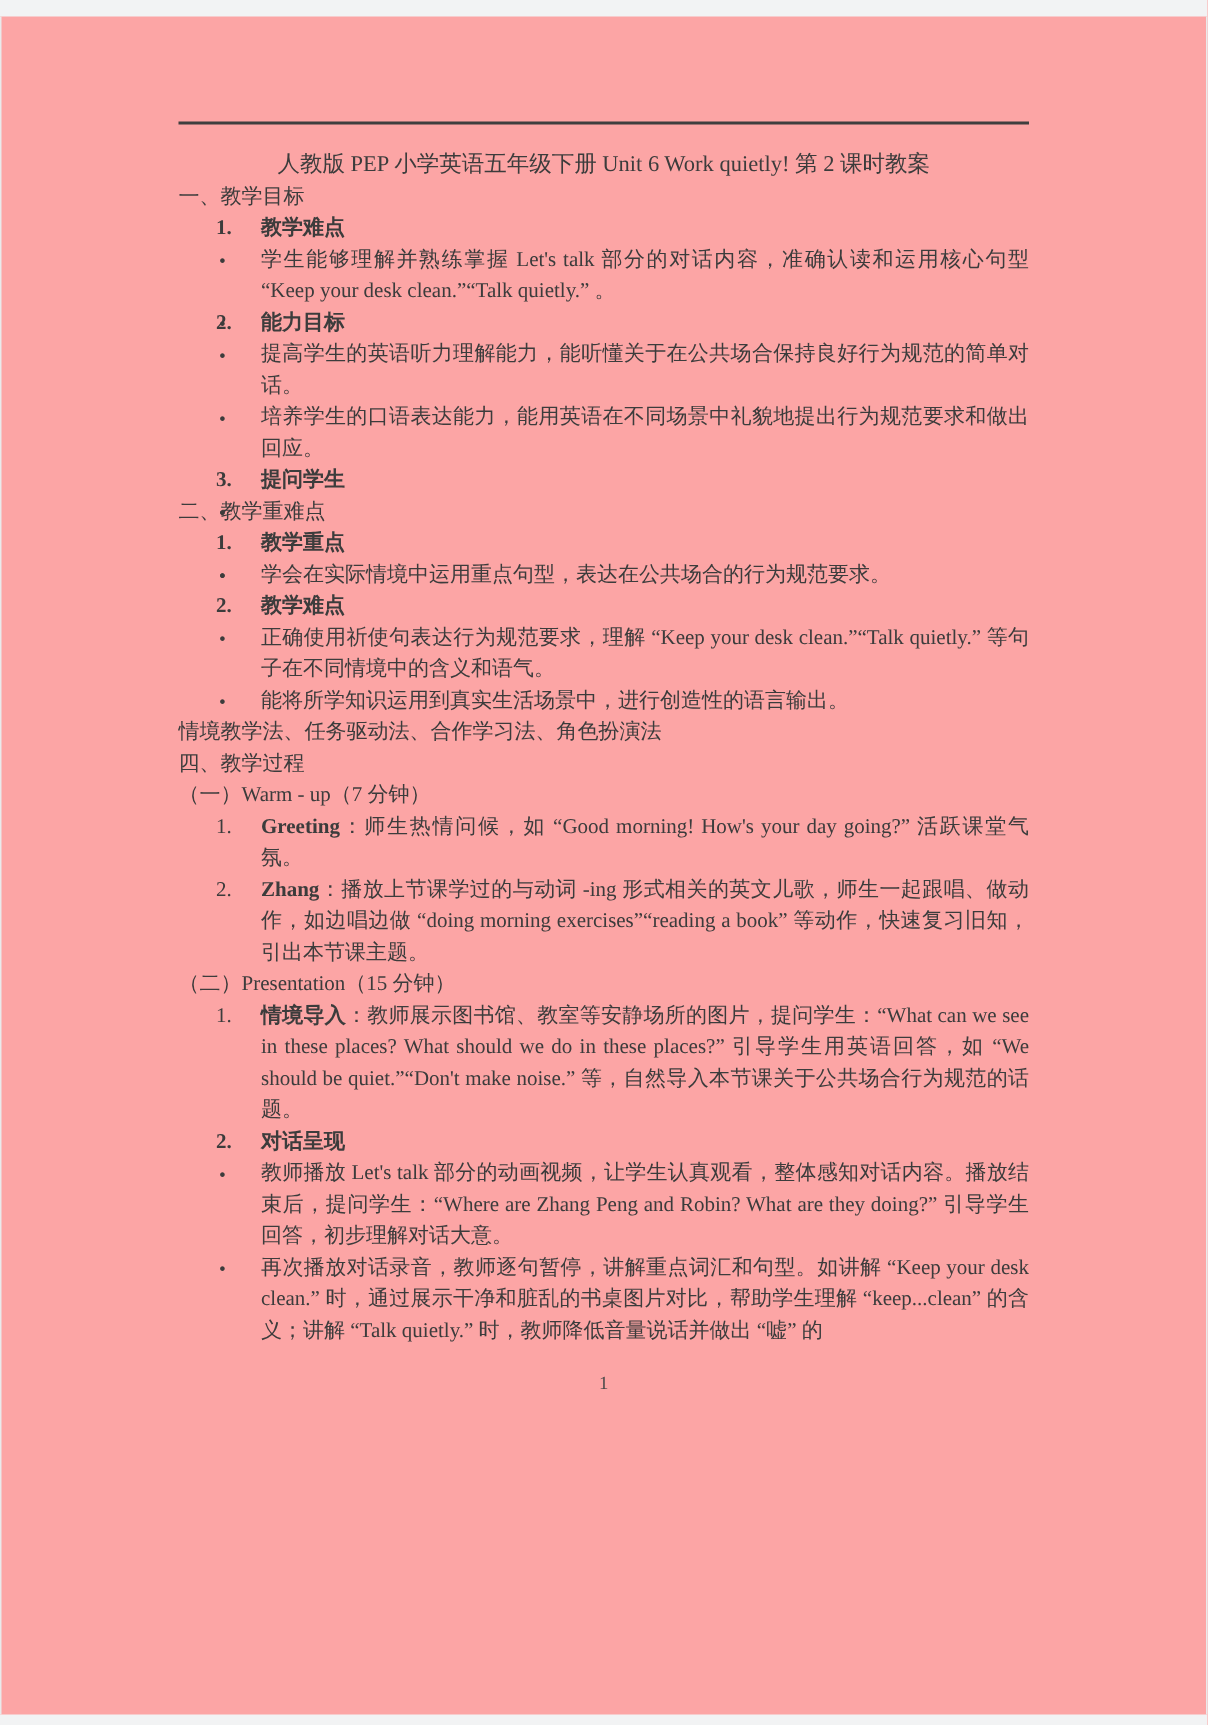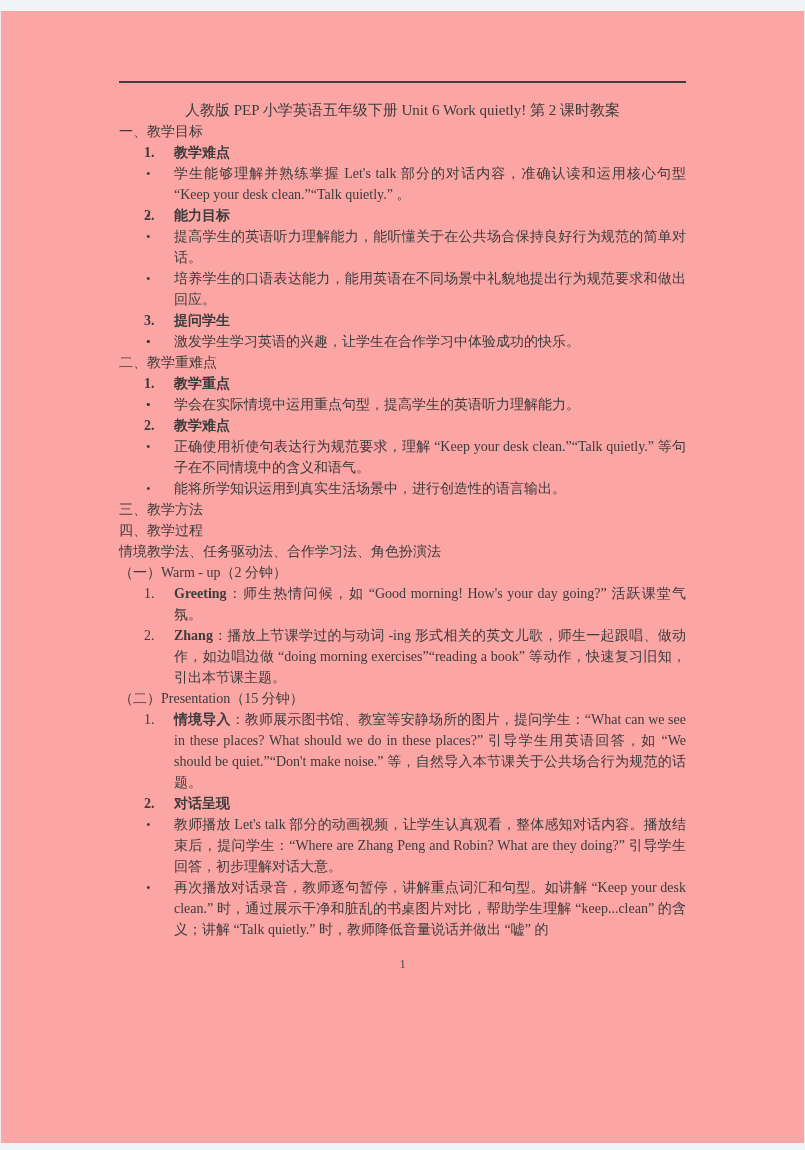--- a/index.html
+++ b/index.html
@@ -61,32 +61,31 @@
     <div class="doc-body">
         <div class="blk h"><span>一、教学目标</span></div>
         <div class="blk num"><span class="marker bold">1.</span><span class="bold">教学难点</span></div>
         <div class="blk bullet"><span class="marker">•</span><span>学生能够理解并熟练掌握 Let's talk 部分的对话内容，准确认读和运用核心句型 “Keep your desk clean.”“Talk quietly.” 。</span></div>
         <div class="blk bullet"><span class="marker">•</span></div>
         <div class="blk num"><span class="marker bold">2.</span><span class="bold">能力目标</span></div>
         <div class="blk bullet"><span class="marker">•</span><span>提高学生的英语听力理解能力，能听懂关于在公共场合保持良好行为规范的简单对话。</span></div>
         <div class="blk bullet"><span class="marker">•</span><span>培养学生的口语表达能力，能用英语在不同场景中礼貌地提出行为规范要求和做出回应。</span></div>
         <div class="blk num"><span class="marker bold">3.</span><span class="bold">提问学生</span></div>
         <div class="blk bullet"><span class="marker">•</span></div>
-        <div class="blk bullet"><span class="marker">•</span><span>激发学生学习英语的兴趣，让学生在合作学习中体验成功的快乐。</span></div>
+        <div class="blk bullet"><span class="marker">•</span></div>
         <div class="blk h"><span>二、教学重难点</span></div>
         <div class="blk num"><span class="marker bold">1.</span><span class="bold">教学重点</span></div>
         <div class="blk bullet"><span class="marker">•</span></div>
-        <div class="blk bullet"><span class="marker">•</span><span>学会在实际情境中运用重点句型，提高学生的英语听力理解能力。</span></div>
+        <div class="blk bullet"><span class="marker">•</span><span>学会在实际情境中运用重点句型，表达在公共场合的行为规范要求。</span></div>
         <div class="blk num"><span class="marker bold">2.</span><span class="bold">教学难点</span></div>
         <div class="blk bullet"><span class="marker">•</span><span>正确使用祈使句表达行为规范要求，理解 “Keep your desk clean.”“Talk quietly.” 等句子在不同情境中的含义和语气。</span></div>
         <div class="blk bullet"><span class="marker">•</span><span>能将所学知识运用到真实生活场景中，进行创造性的语言输出。</span></div>
-        <div class="blk h"><span>三、教学方法</span></div>
+        <div class="blk plain"><span>情境教学法、任务驱动法、合作学习法、角色扮演法</span></div>
         <div class="blk h"><span>四、教学过程</span></div>
-        <div class="blk plain"><span>情境教学法、任务驱动法、合作学习法、角色扮演法</span></div>
-        <div class="blk sub"><span>（一）Warm - up（2 分钟）</span></div>
+        <div class="blk sub"><span>（一）Warm - up（7 分钟）</span></div>
         <div class="blk num"><span class="marker">1.</span><span class="bold">Greeting</span><span>：师生热情问候，如 “Good morning! How's your day going?” 活跃课堂气氛。</span></div>
         <div class="blk num"><span class="marker">2.</span><span class="bold">Zhang</span><span>：播放上节课学过的与动词 -ing 形式相关的英文儿歌，师生一起跟唱、做动作，如边唱边做 “doing morning exercises”“reading a book” 等动作，快速复习旧知，引出本节课主题。</span></div>
         <div class="blk sub"><span>（二）Presentation（15 分钟）</span></div>
         <div class="blk num"><span class="marker">1.</span><span class="bold">情境导入</span><span>：教师展示图书馆、教室等安静场所的图片，提问学生：“What can we see in these places? What should we do in these places?” 引导学生用英语回答，如 “We should be quiet.”“Don't make noise.” 等，自然导入本节课关于公共场合行为规范的话题。</span></div>
         <div class="blk num"><span class="marker bold">2.</span><span class="bold">对话呈现</span></div>
         <div class="blk bullet"><span class="marker">•</span><span>教师播放 Let's talk 部分的动画视频，让学生认真观看，整体感知对话内容。播放结束后，提问学生：“Where are Zhang Peng and Robin? What are they doing?” 引导学生回答，初步理解对话大意。</span></div>
         <div class="blk bullet"><span class="marker">•</span><span>再次播放对话录音，教师逐句暂停，讲解重点词汇和句型。如讲解 “Keep your desk clean.” 时，通过展示干净和脏乱的书桌图片对比，帮助学生理解 “keep...clean” 的含义；讲解 “Talk quietly.” 时，教师降低音量说话并做出 “嘘” 的</span></div>
       </div>
     <div class="page-num">1</div>
   </div>

